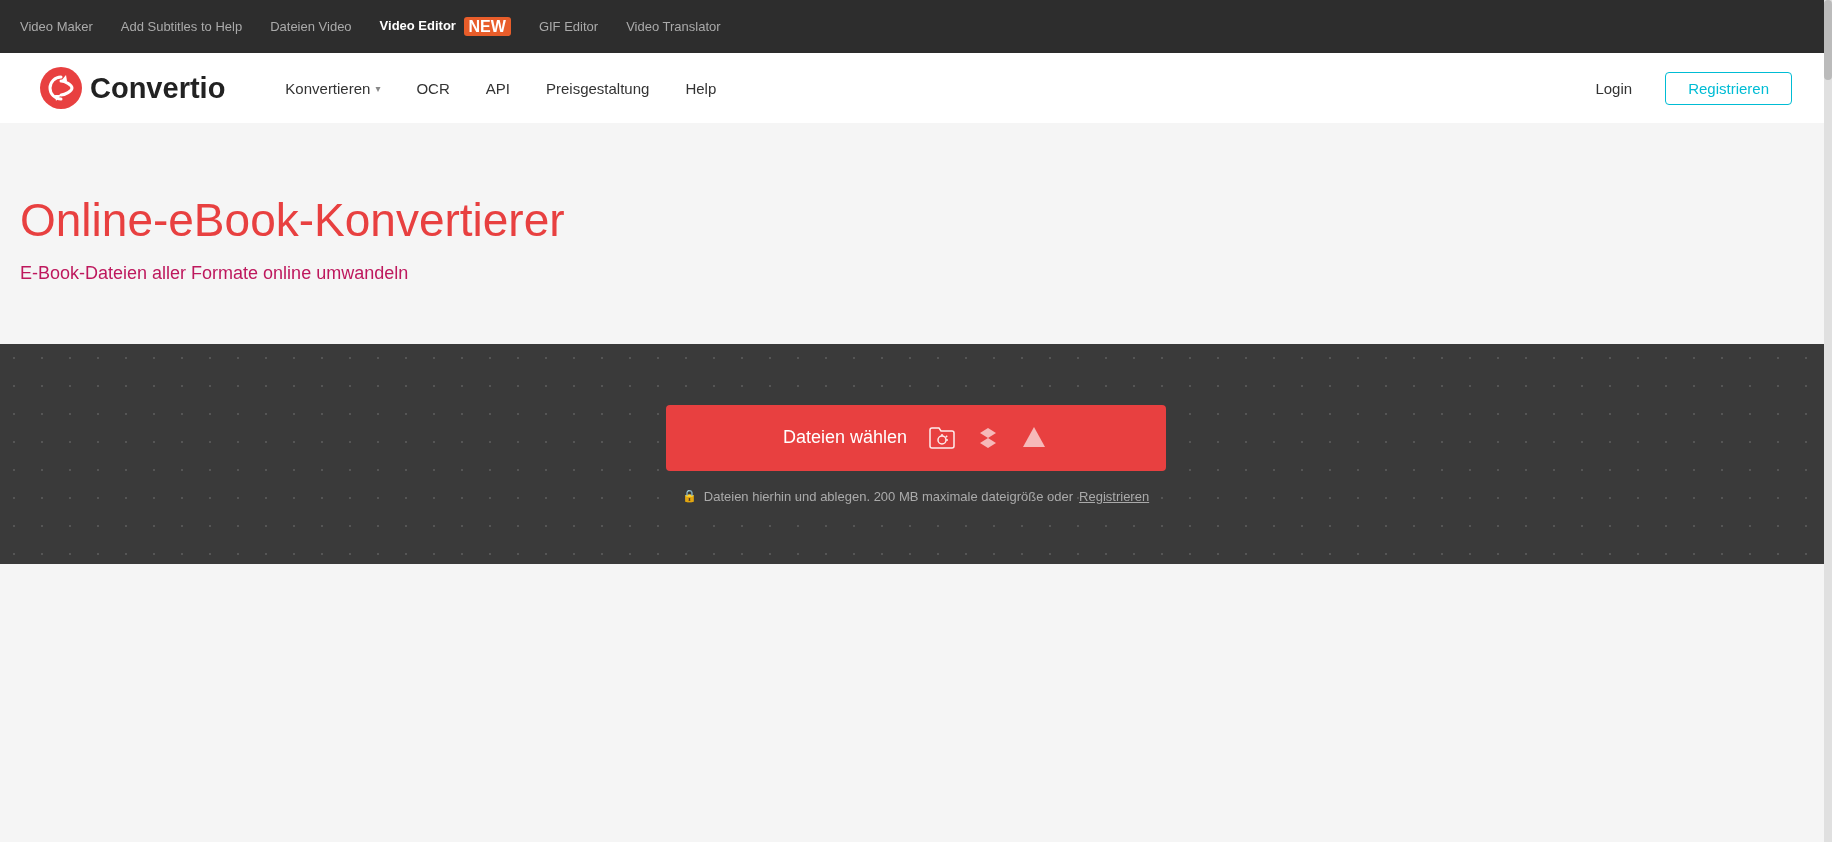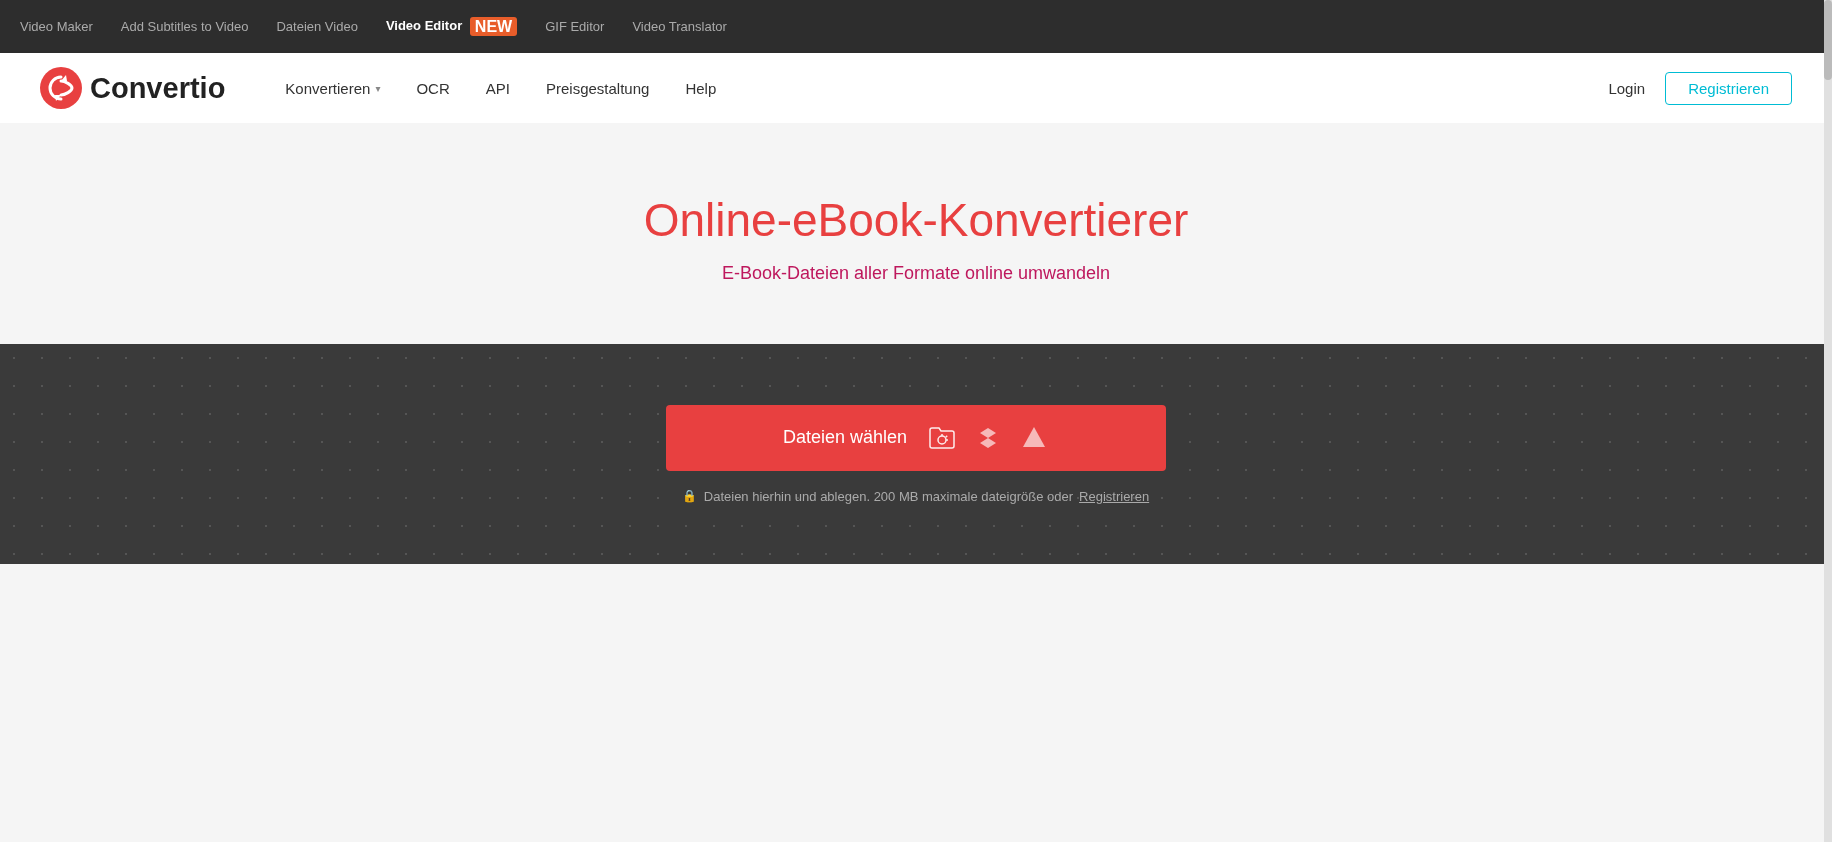--- a/index.html
+++ b/index.html
@@ -74,21 +74,21 @@
       text-align: center;
     }
     .nav-link.konvertieren { color: #333; }
     .chevron-down {
       font-size: 10px;
       color: #888;
     }
     .nav-right {
       display: flex;
       align-items: center;
-      gap: 20px;
+      gap: 33px;
     }
     .login-link {
       color: #333;
       text-decoration: none;
       font-size: 15px;
       cursor: pointer;
     }
     .register-btn {
       border: 1.5px solid #00bcd4;
       color: #00bcd4;
@@ -96,21 +96,21 @@
       padding: 7px 22px;
       border-radius: 4px;
       font-size: 15px;
       cursor: pointer;
       font-family: inherit;
     }
 
     
     .hero {
       background: #f5f5f5;
-      text-align: center;
+      text-align: left;
       padding: 70px 20px 60px;
     }
     .hero-title {
       font-size: 46px;
       font-weight: 400;
       color: #e84040;
       margin-bottom: 16px;
     }
     .hero-subtitle {
       font-size: 18px;
@@ -194,21 +194,21 @@
       border-radius: 4px;
       position: absolute;
       top: 0;
     }
   </style>
 </head>
 <body>
 
 <div class="top-bar">
   <a>Video Maker</a>
-  <a>Add Subtitles to Video</a>
+  <a>Add Subtitles to Help</a>
   <a>Dateien Video</a>
   <a class="active">
     <span>Video Editor</span>
     <span class="new-badge">NEW</span>
   </a>
   <a>GIF Editor</a>
   <a>Video Translator</a>
 </div>
 
 <nav class="main-nav">

